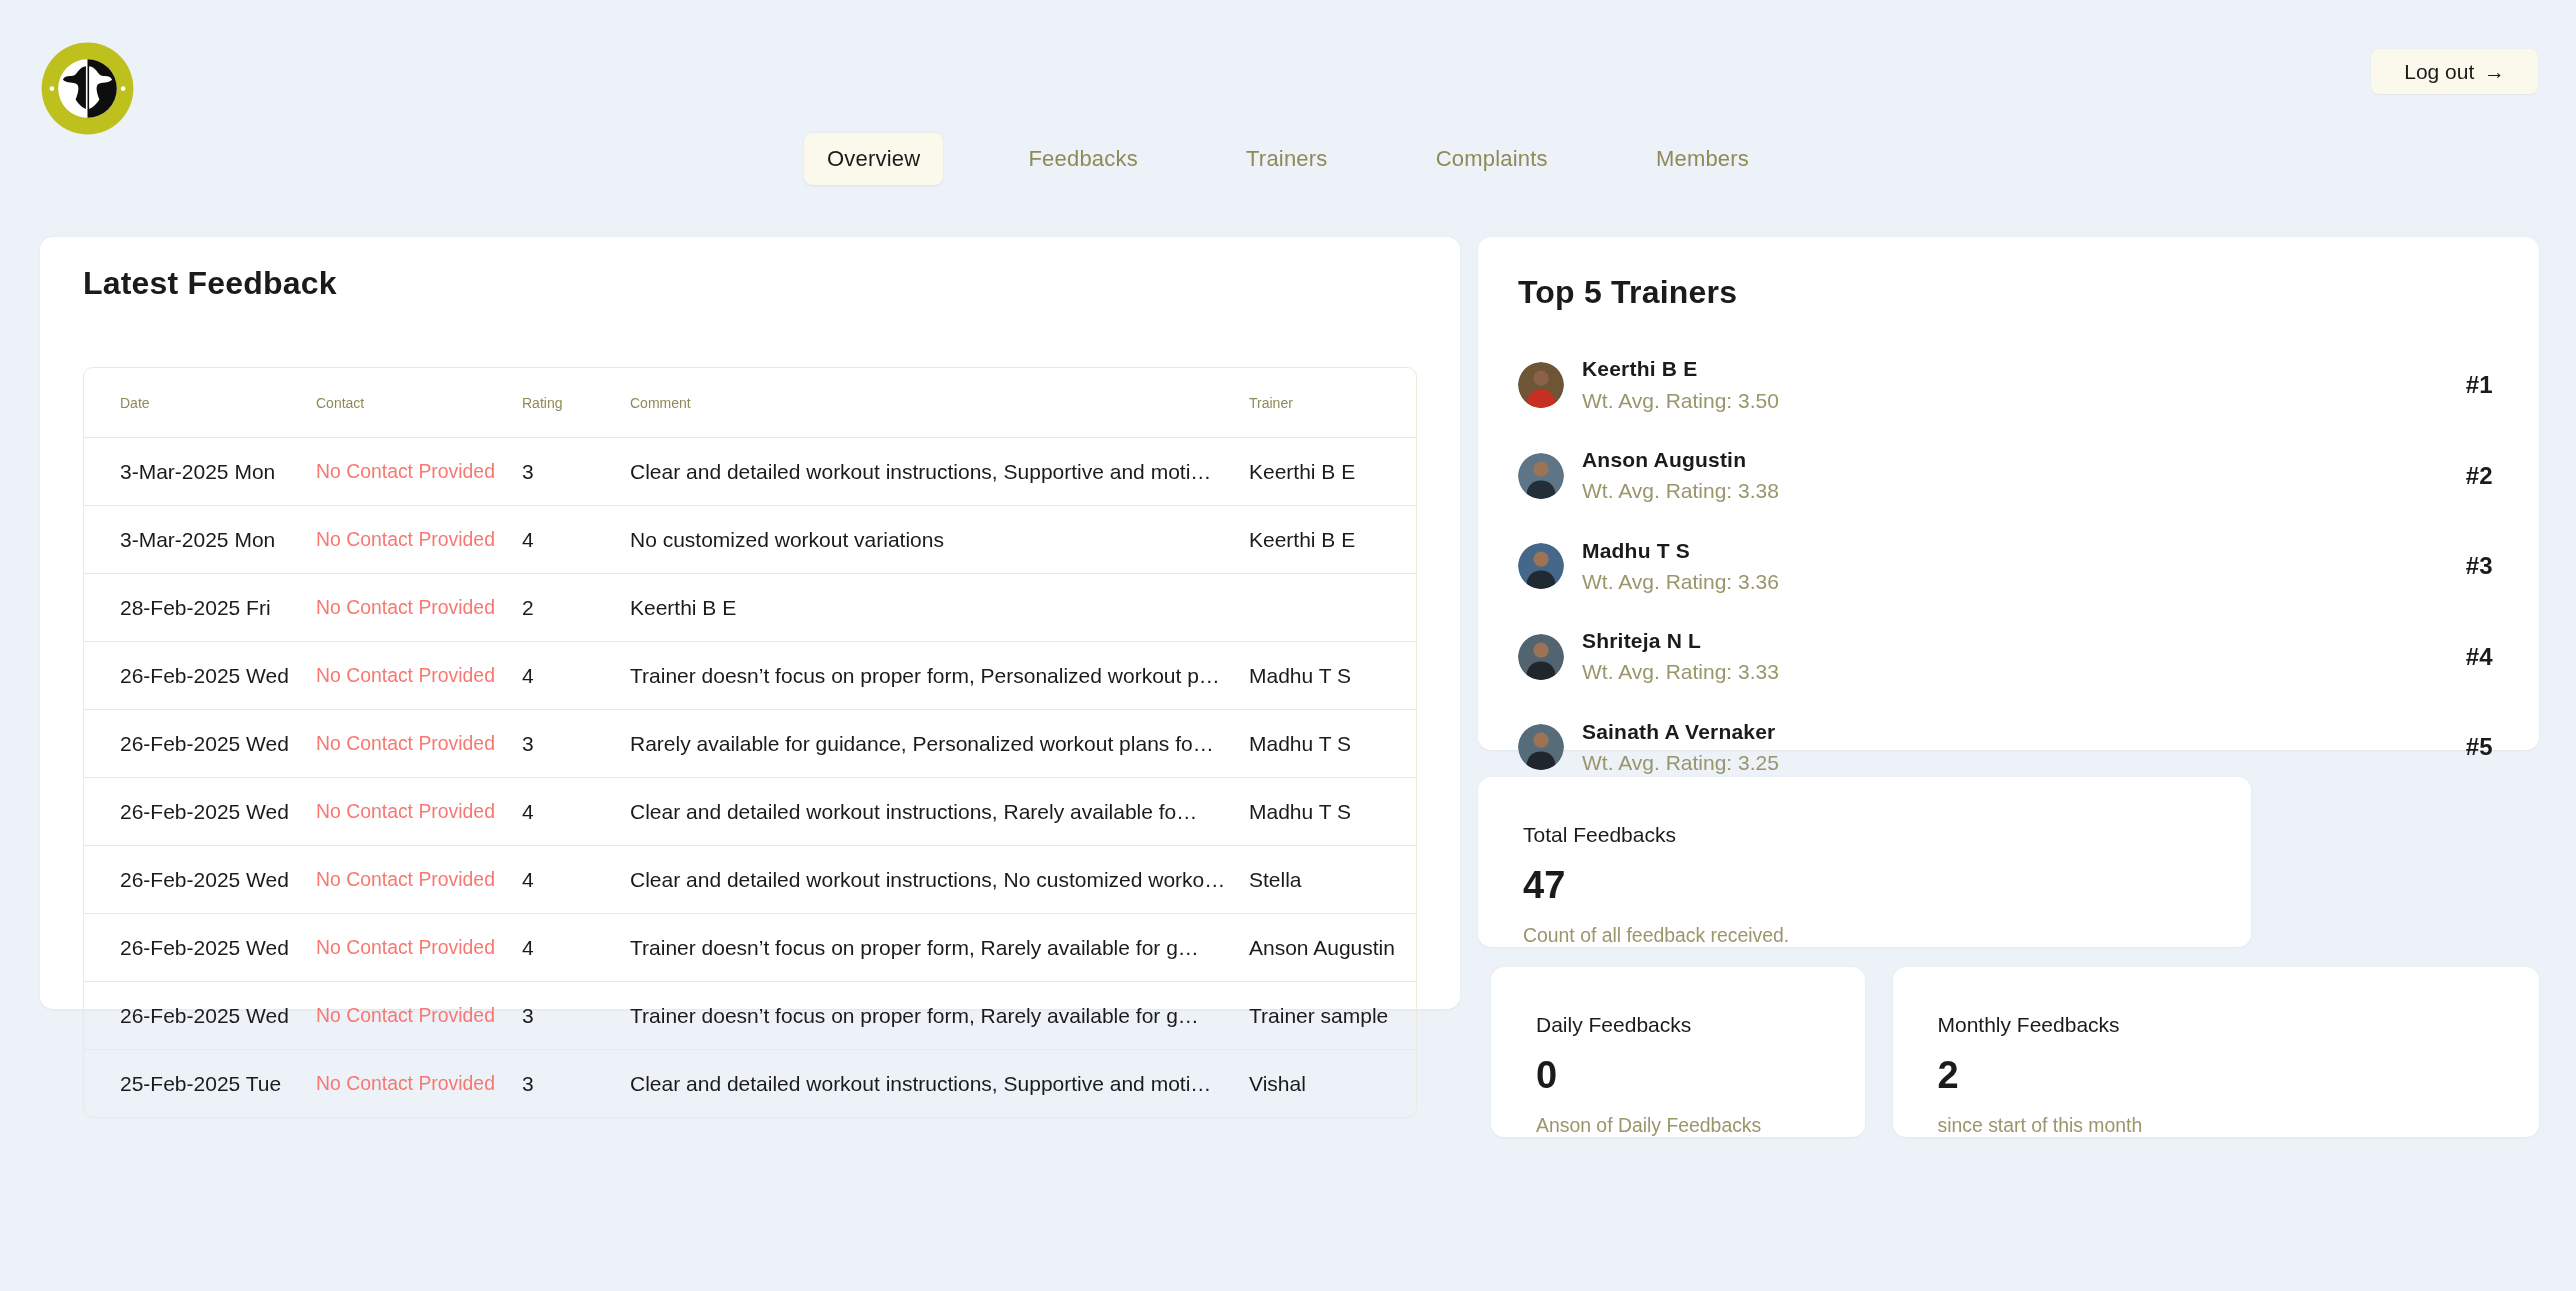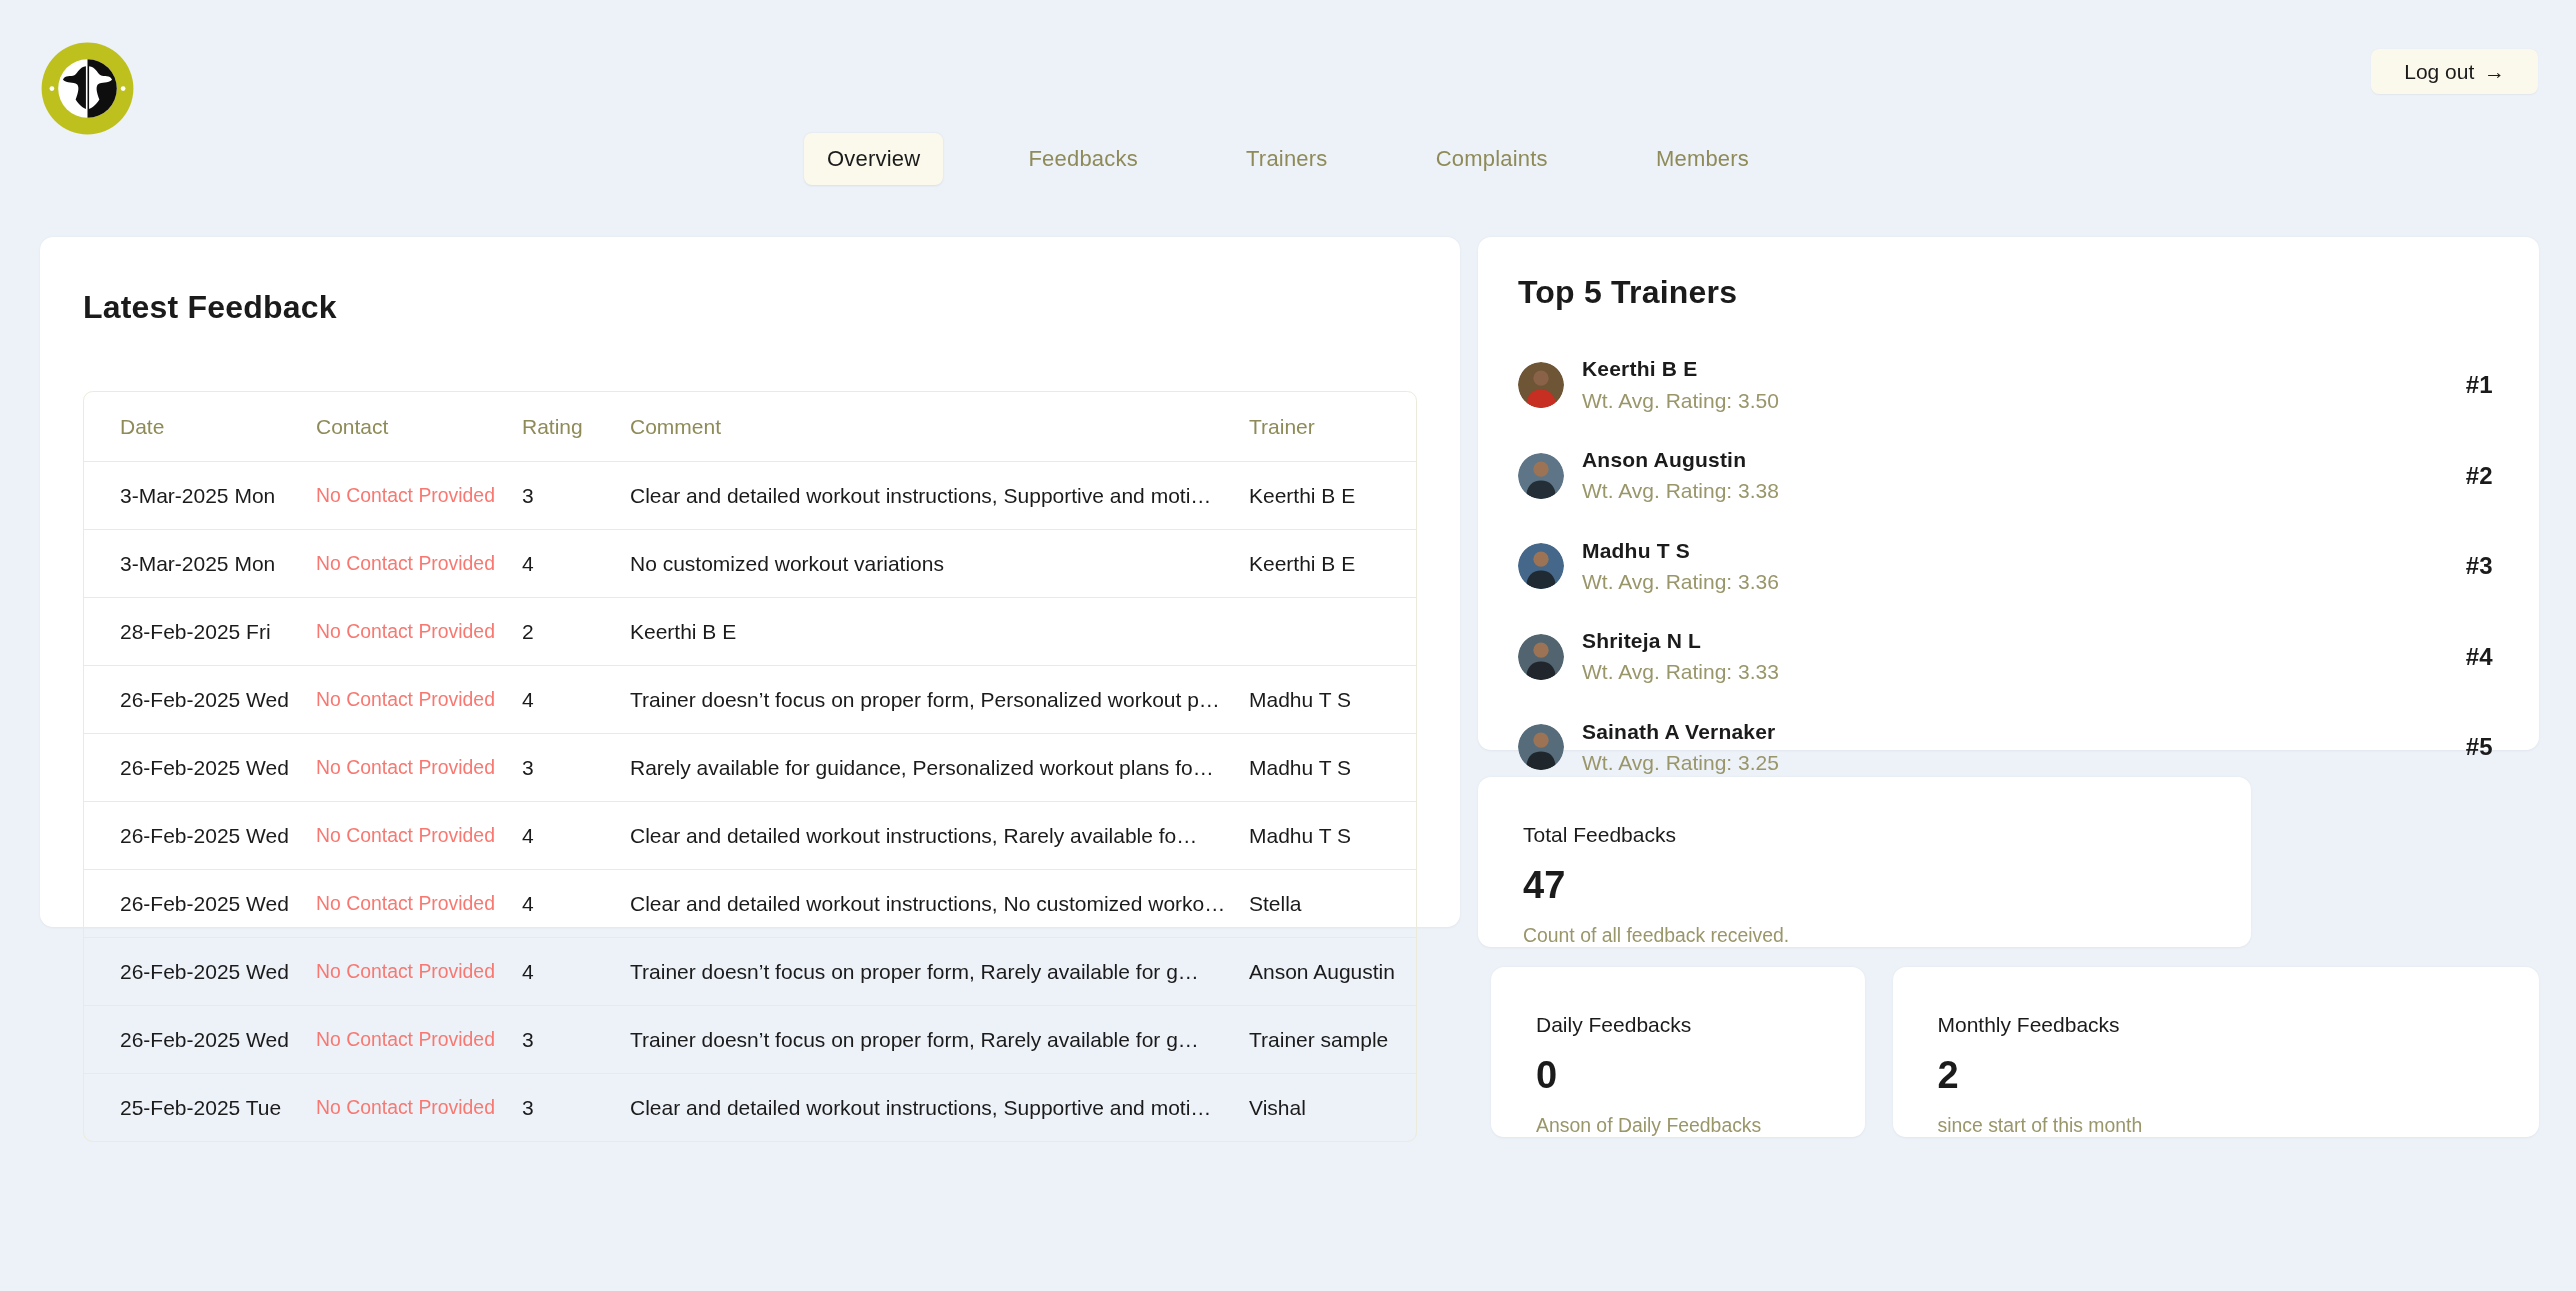--- a/index.html
+++ b/index.html
@@ -55,35 +55,35 @@
     display:flex;gap:18px;
     margin:52px 37px 0 40px;
     align-items:flex-start;
   }
   .card{
     background:var(--card);border-radius:13px;
     box-shadow:0 0.8px 2.4px rgba(0,0,0,0.05);
   }
 
   
-  .feedback-card{flex:0 0 1420px;height:690px;padding:52px 43px;}
+  .feedback-card{flex:0 0 1420px;height:772px;padding:28px 43px;}
   .panel-title{font-size:32px;font-weight:700;letter-spacing:0.2px;}
   .table-wrap{
     margin-top:65px;border:0.8px solid var(--divider);border-radius:9.7px;
     overflow:hidden;
   }
   .t-row{
     display:grid;
     grid-template-columns:196px 206px 108px 619px 1fr;
     align-items:center;
     padding-left:36px;padding-right:16px;
     height:68px;
   }
   .t-head{height:69px;}
-  .t-head .t-cell{color:var(--olive);font-size:21px;}
+  .t-head .t-cell{color:var(--olive);font-size:14px;}
   .t-body .t-row{border-top:0.8px solid var(--divider);}
   .t-cell{font-size:21px;white-space:nowrap;overflow:hidden;}
   .t-cell.contact{color:var(--salmon);font-size:19.4px;}
 
   
   .right-col{flex:1;display:flex;flex-direction:column;}
 
   .trainers-card{height:513px;padding:37px 40px 0 40px;}
   .trainer-list{margin-top:40px;}
   .trainer-item{

